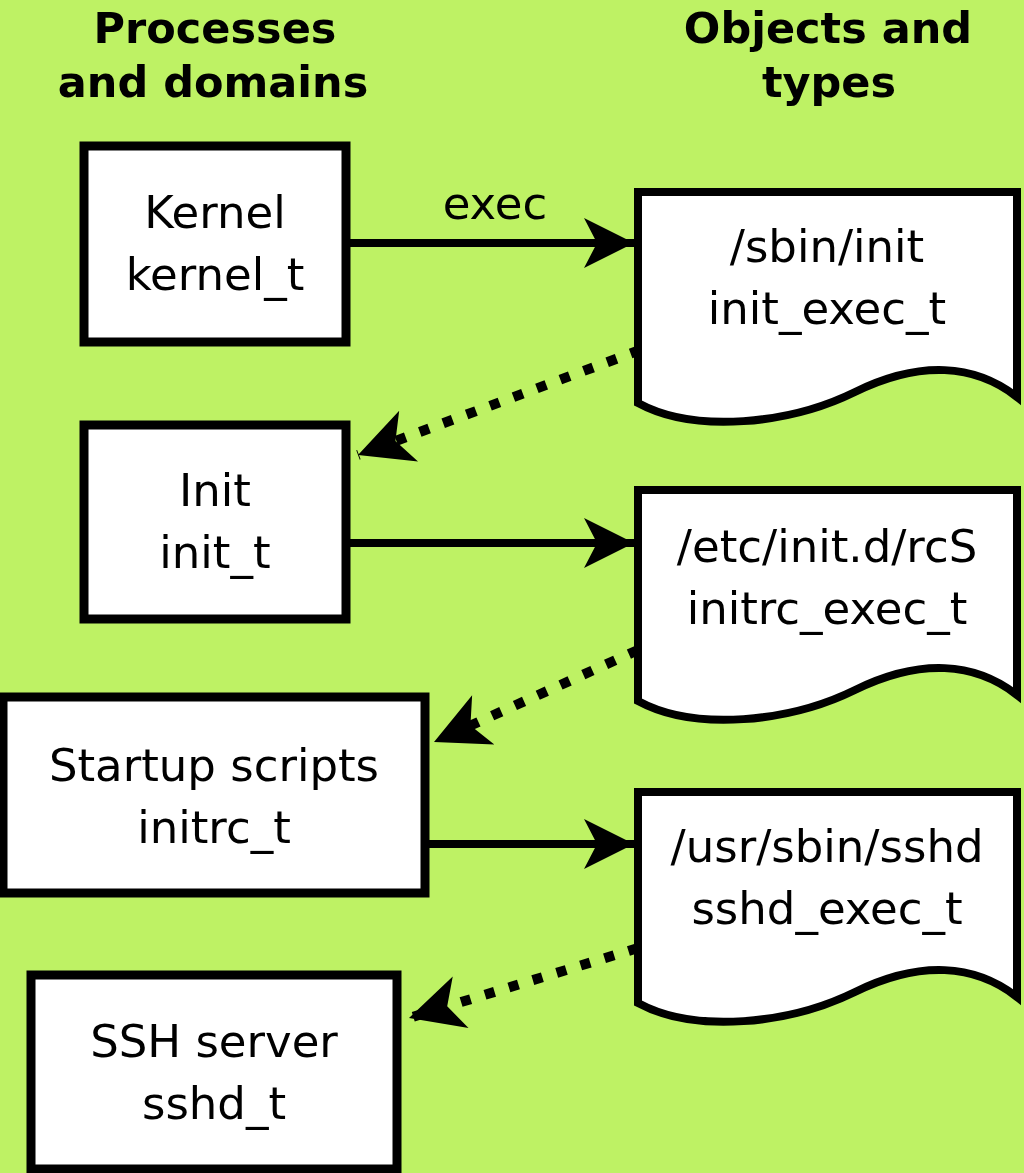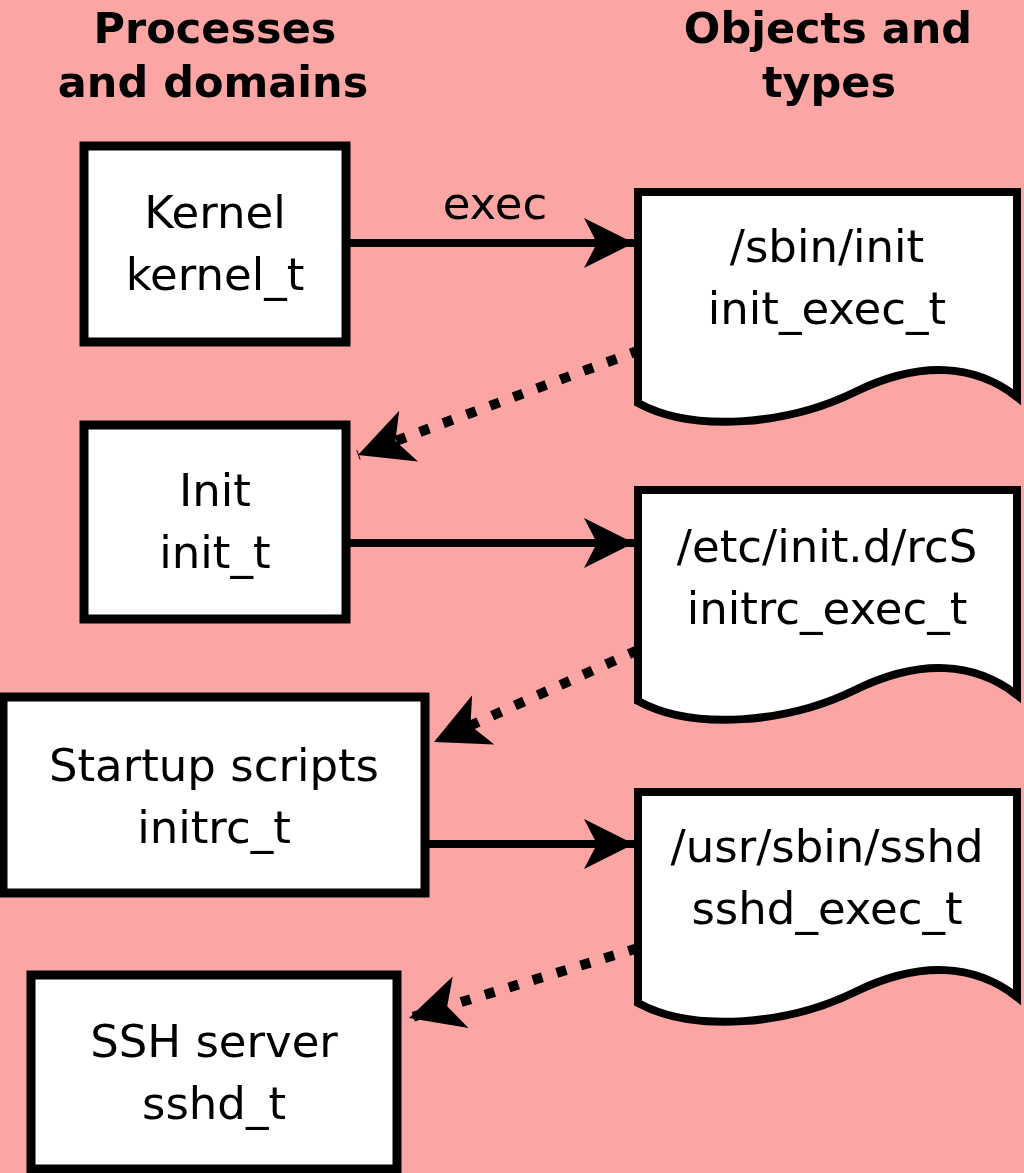--- a/index.html
+++ b/index.html
@@ -3,21 +3,21 @@
 <meta charset="utf-8">
 <style>
   html, body {
     margin: 0;
     padding: 0;
     background: #ffffff;
   }
   .canvas {
     width: 1024px;
     height: 1173px;
-    background: #fca5a5;
+    background: #bef264;
     overflow: hidden;
   }
   svg { display: block; }
   .hdr {
     font-family: "DejaVu Sans", sans-serif;
     font-size: 43px;
     font-weight: 700;
     fill: #000000;
     text-anchor: middle;
   }

